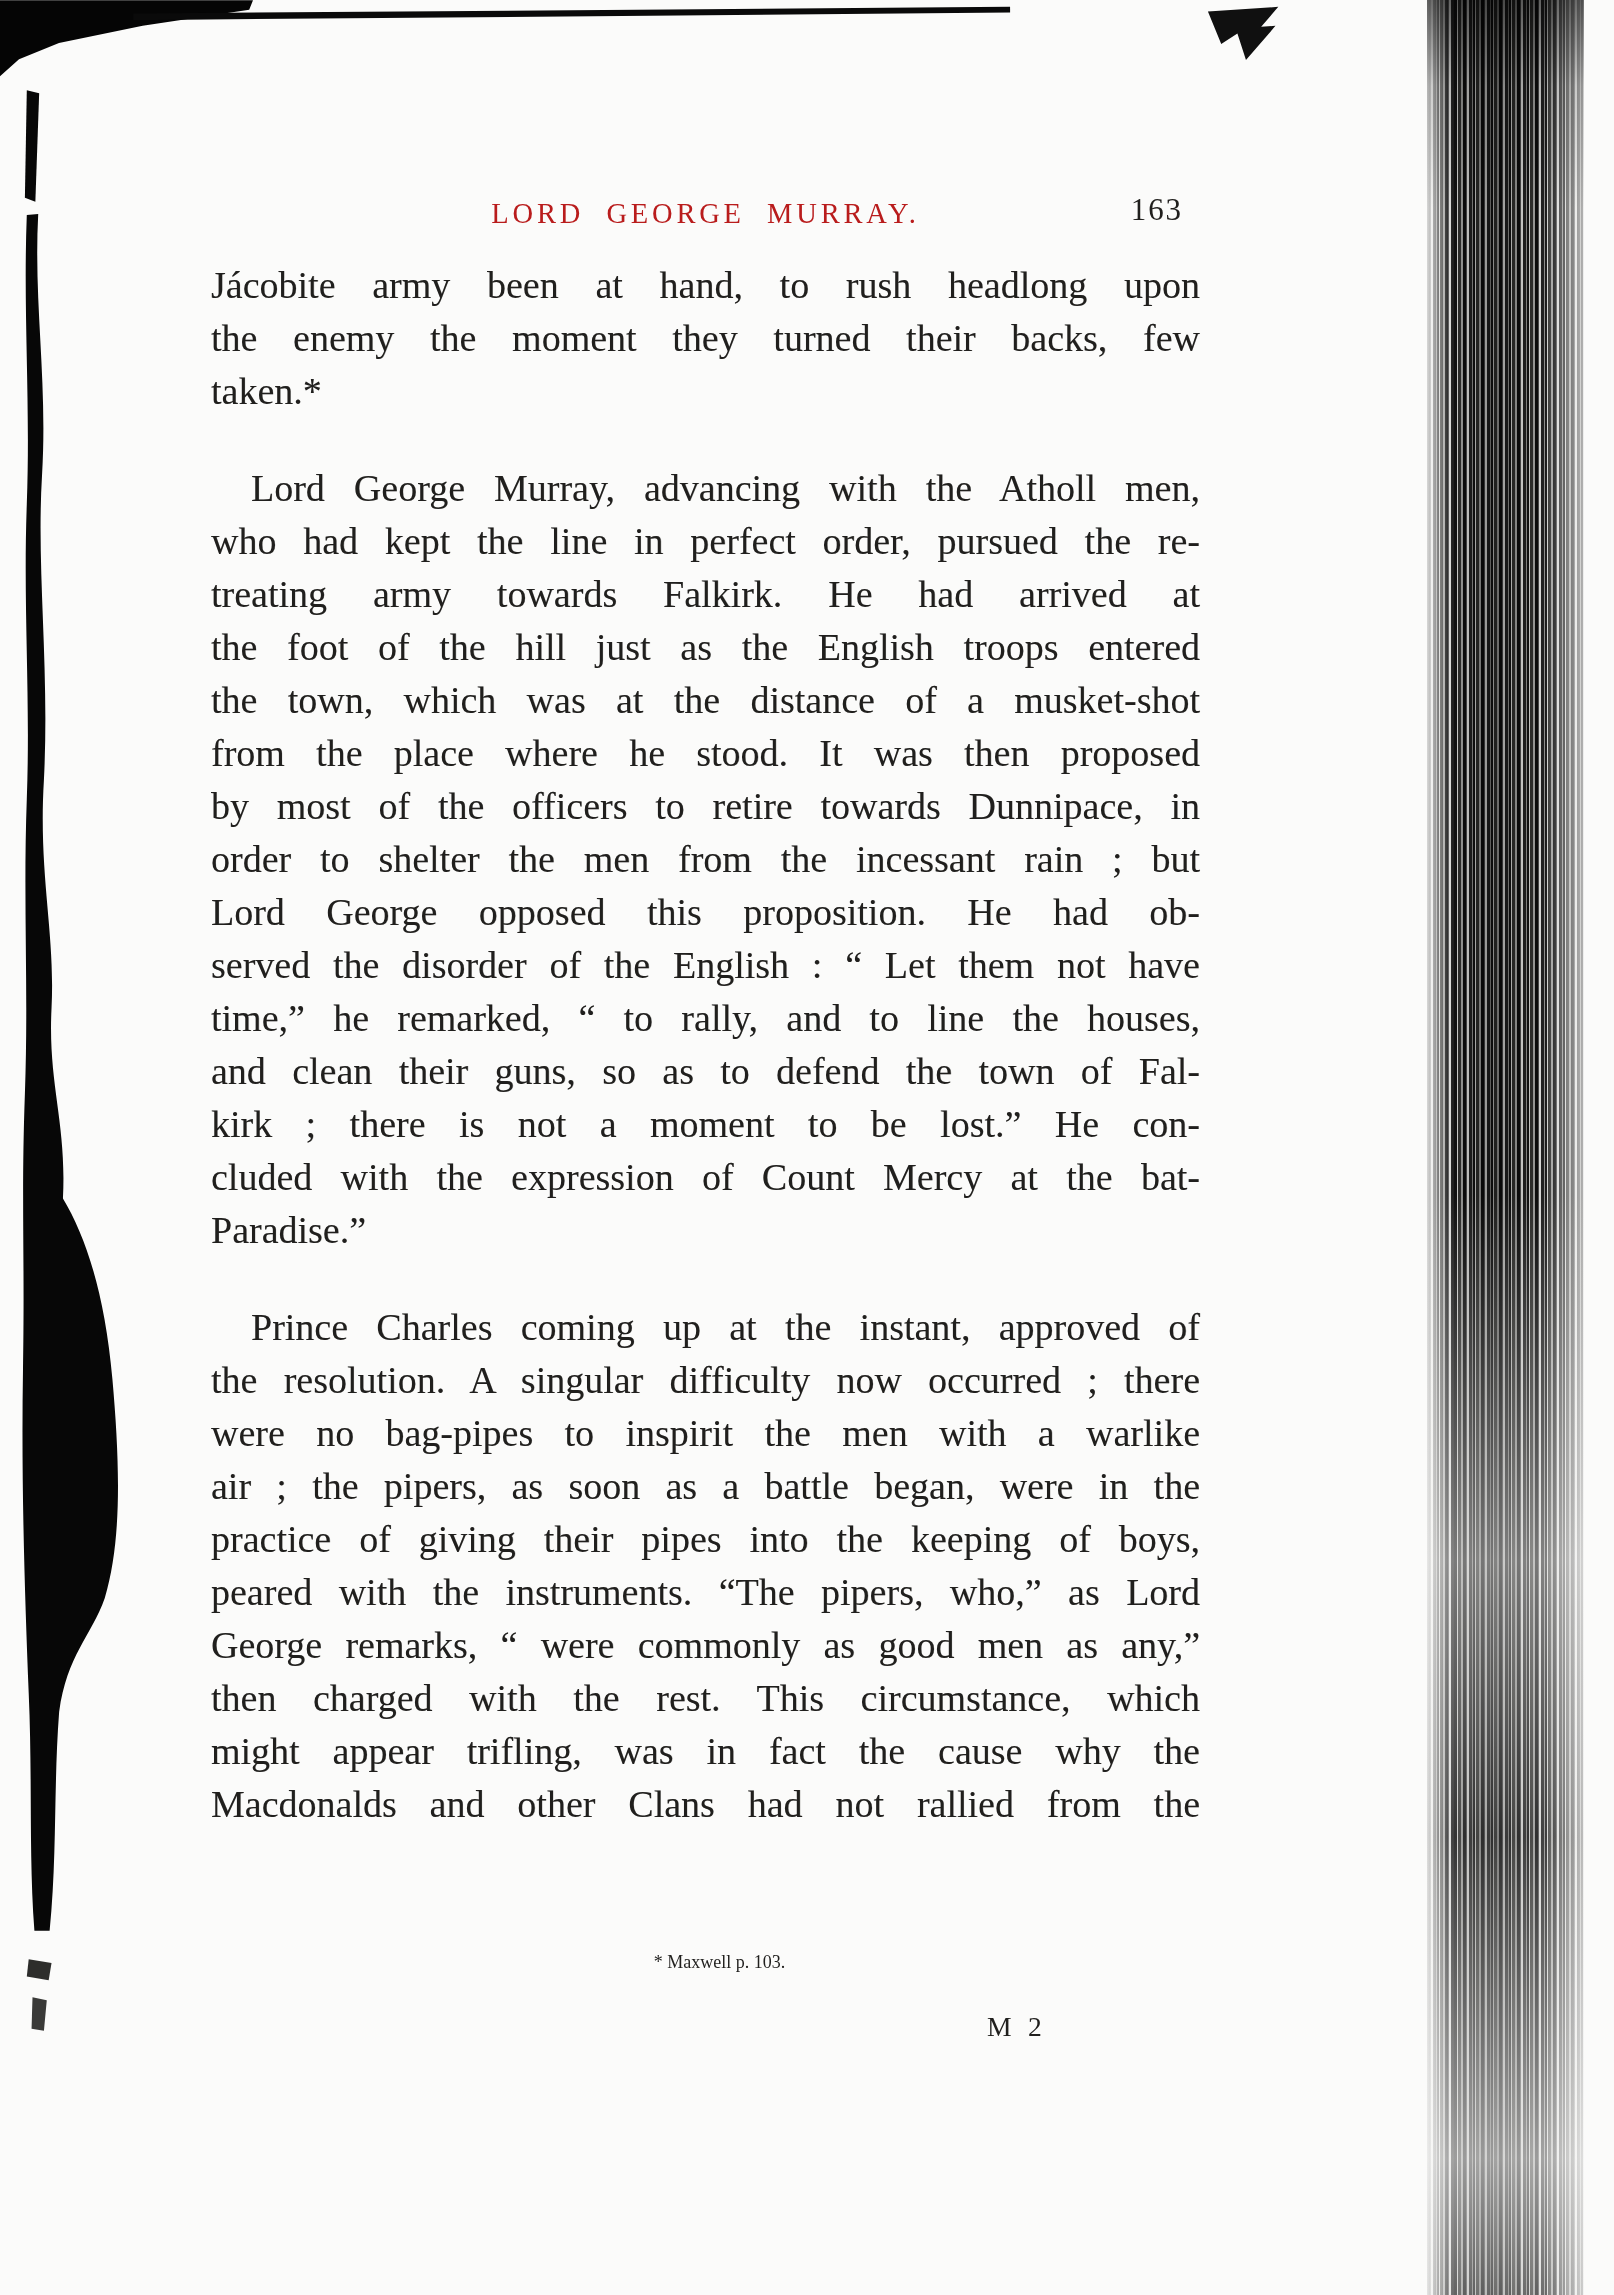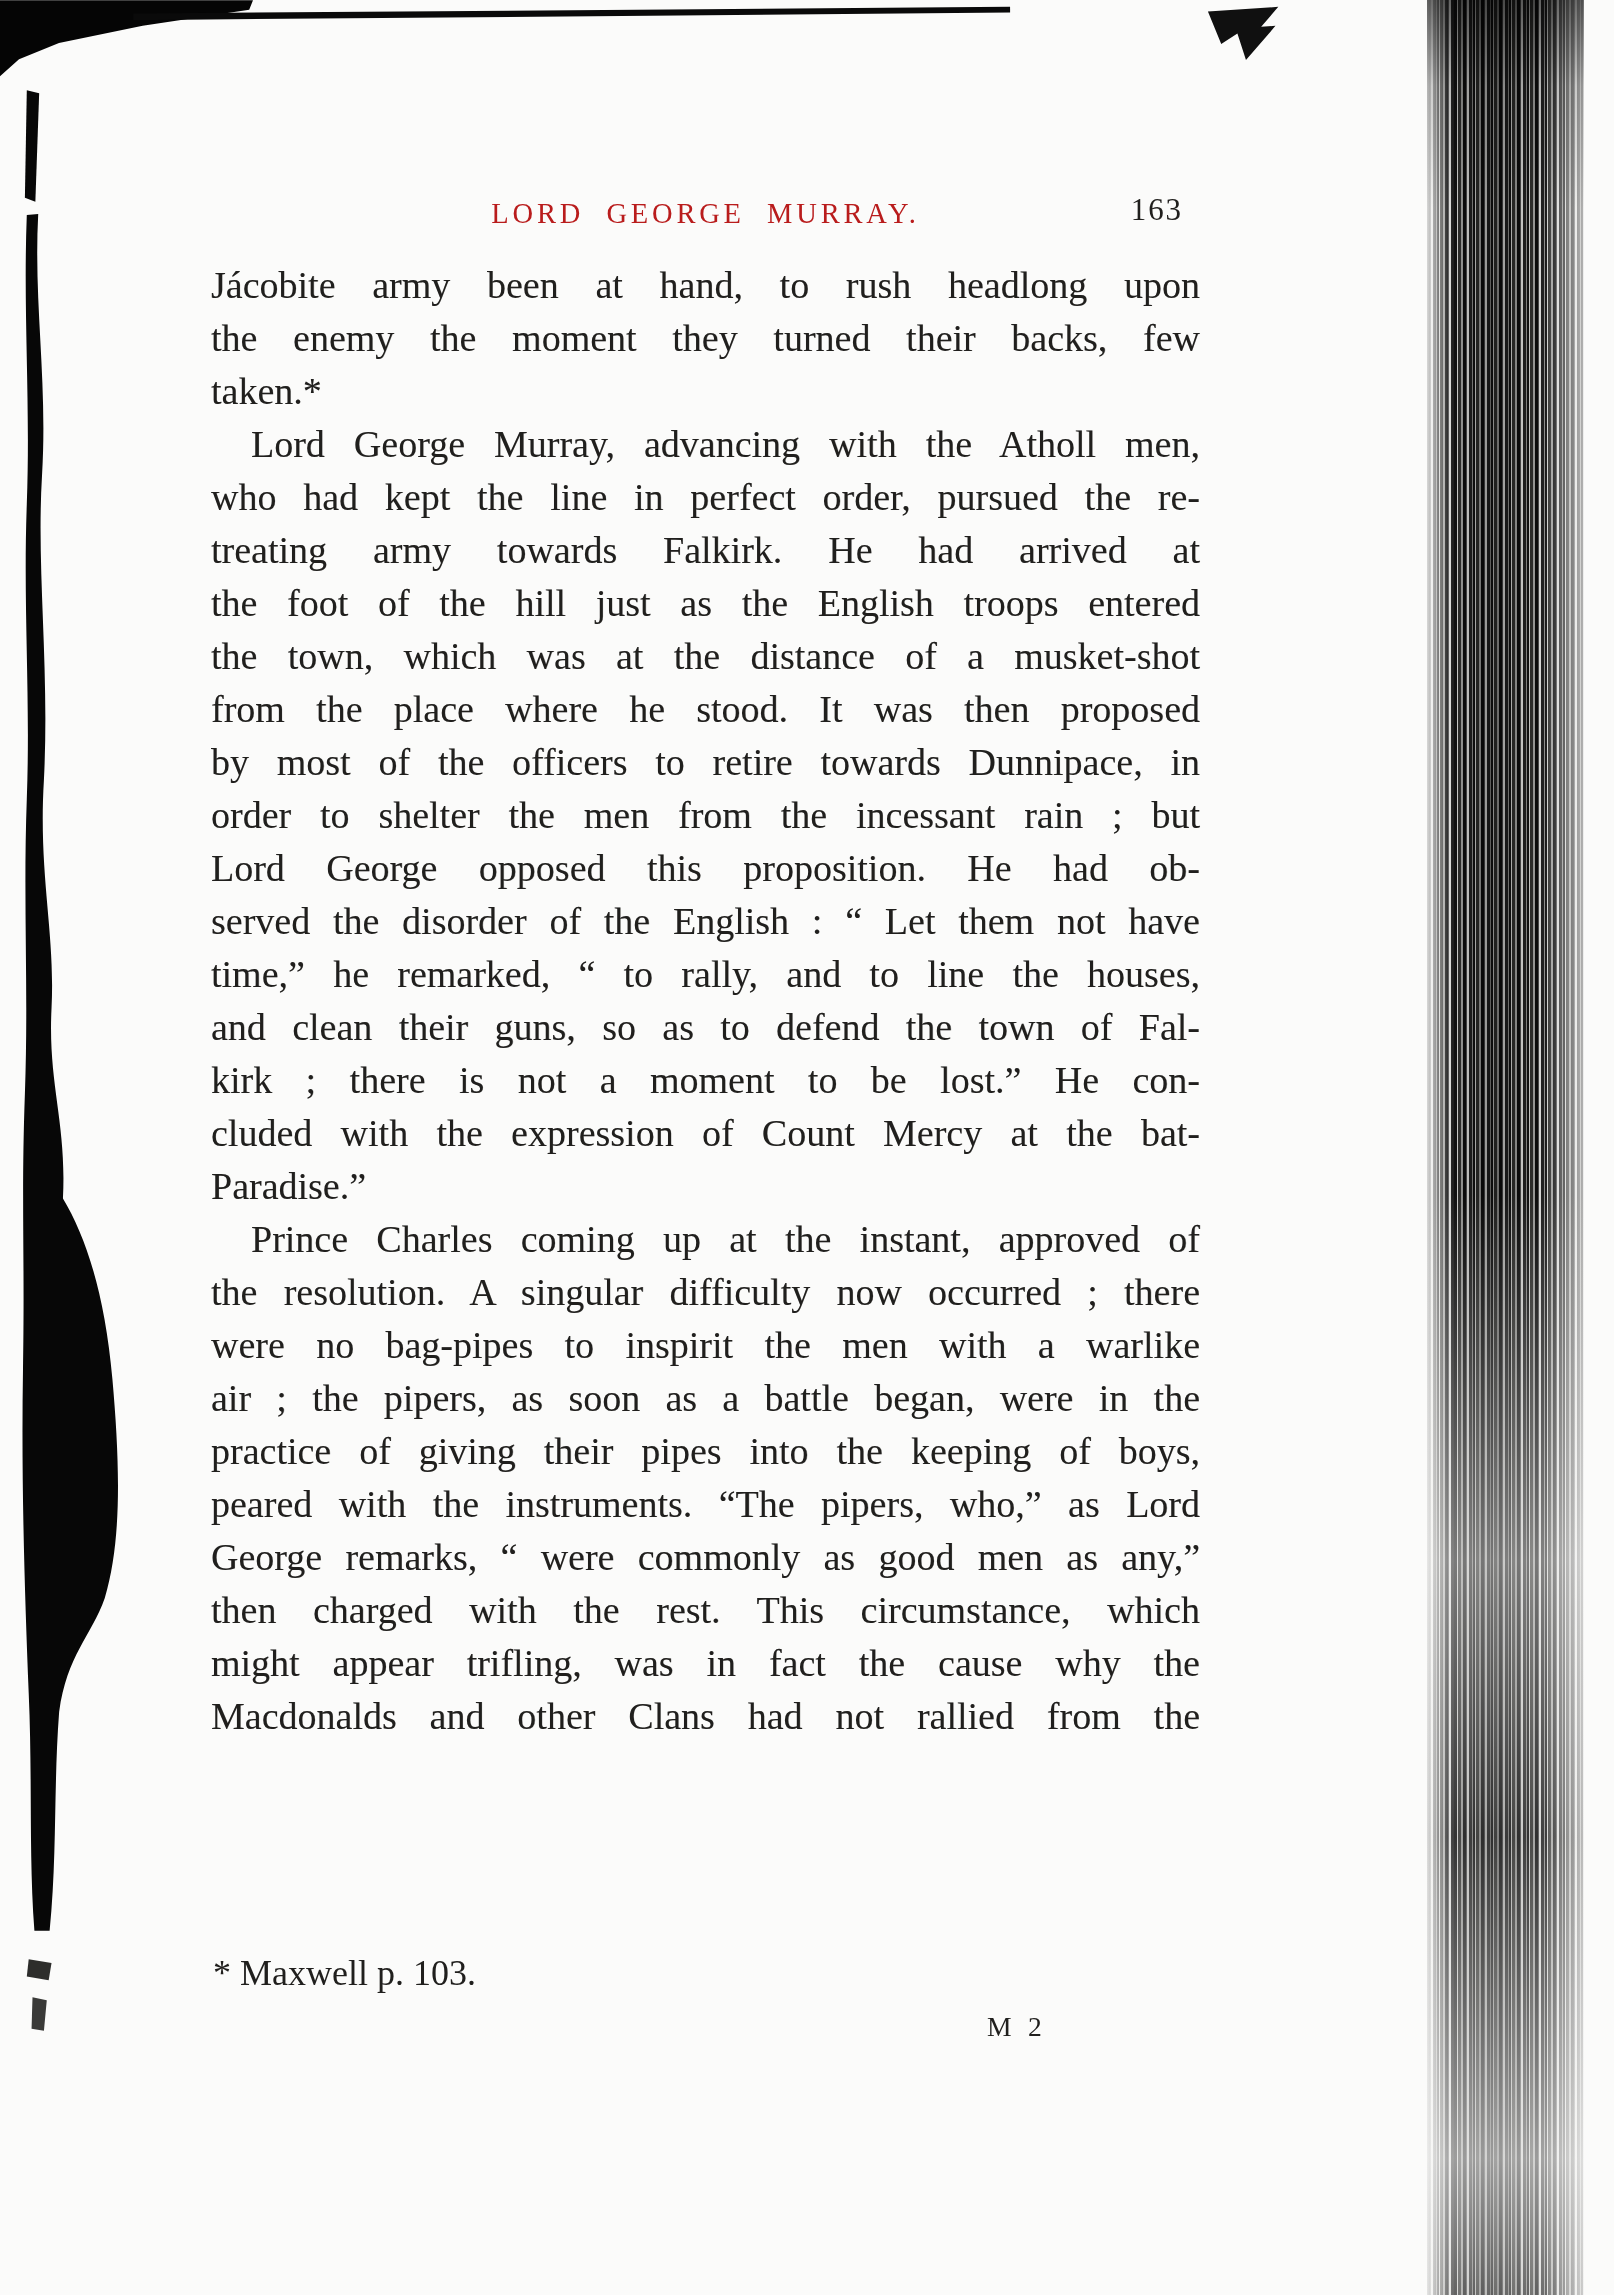--- a/index.html
+++ b/index.html
@@ -105,28 +105,29 @@
     line-height: 53px;
     text-shadow: 0.3px 0.3px 0 rgba(20,20,18,0.30);
   }
   .paragraph { margin: 0; }
   .line {
     text-align: justify;
     text-align-last: justify;
     white-space: normal;
   }
   .line.last-short { text-align-last: left; }
-  .line.indent { text-indent: 40px; }
+  .line.indent { text-indent: 40px; margin-top: 44px; }
 
   .footnote {
     position: absolute;
-    left: 213px;
+    left: 225px;
     top: 1952px;
     width: 989px;
-    font-size: 36px;
+    text-align: center;
+    font-size: 18px;
   }
   .signature-mark {
     position: absolute;
     left: 987px;
     top: 2011px;
     font-size: 27.6px;
     letter-spacing: 4.8px;
   }
 </style>
 </head>

